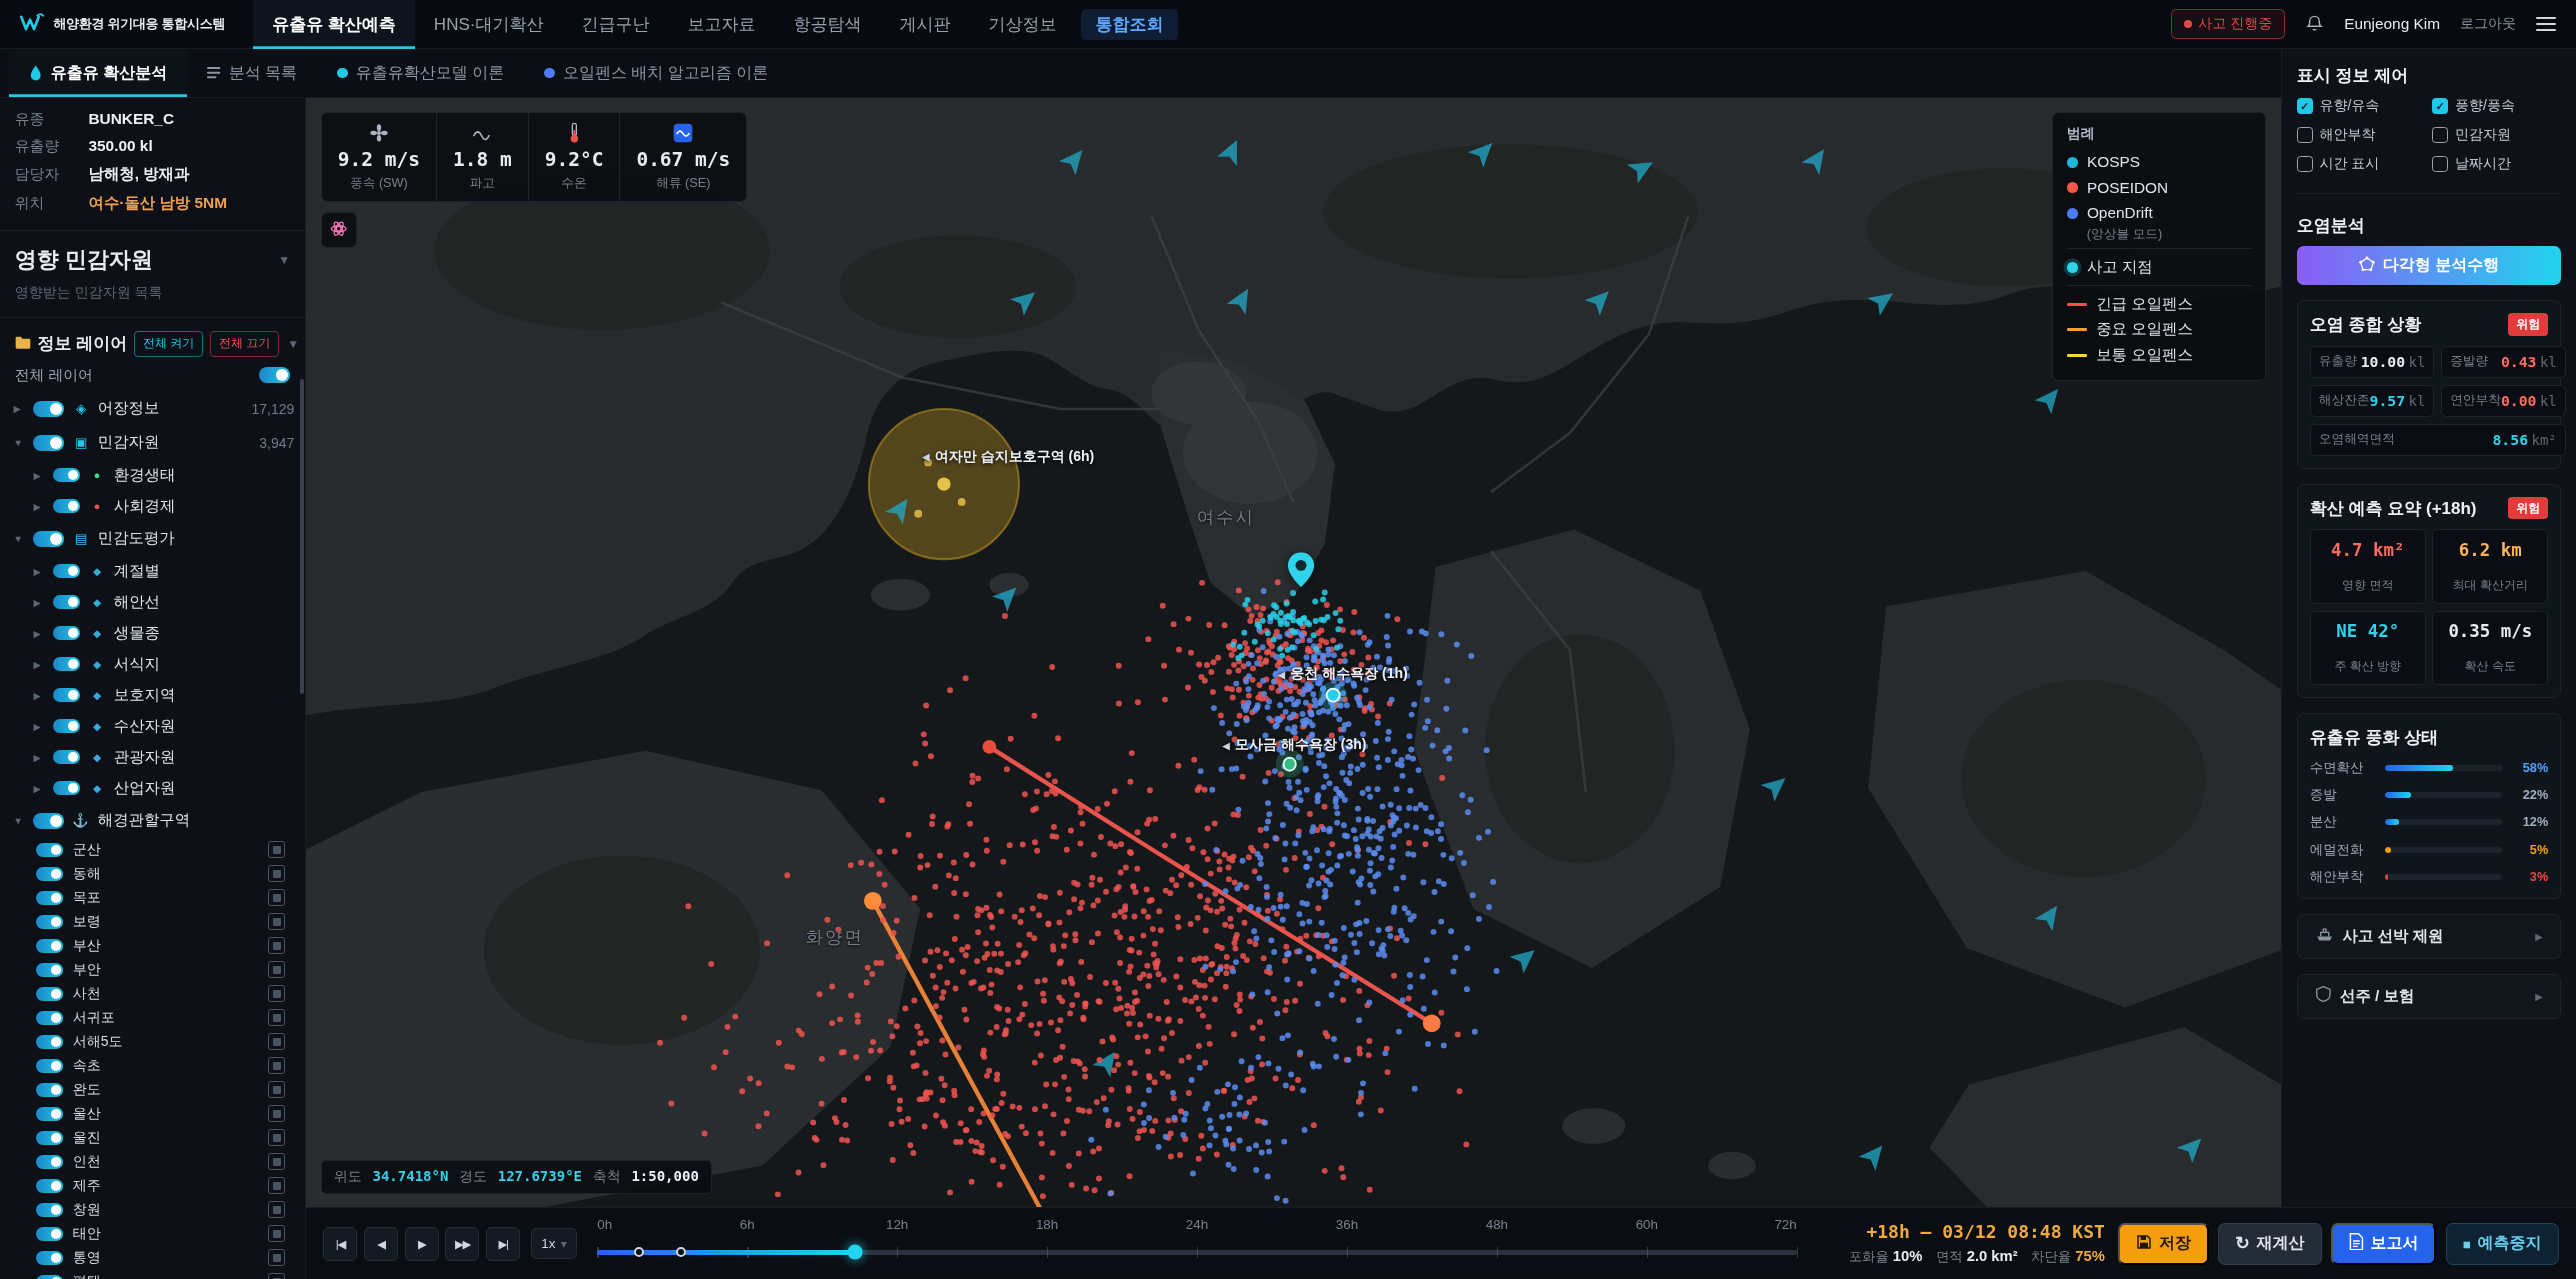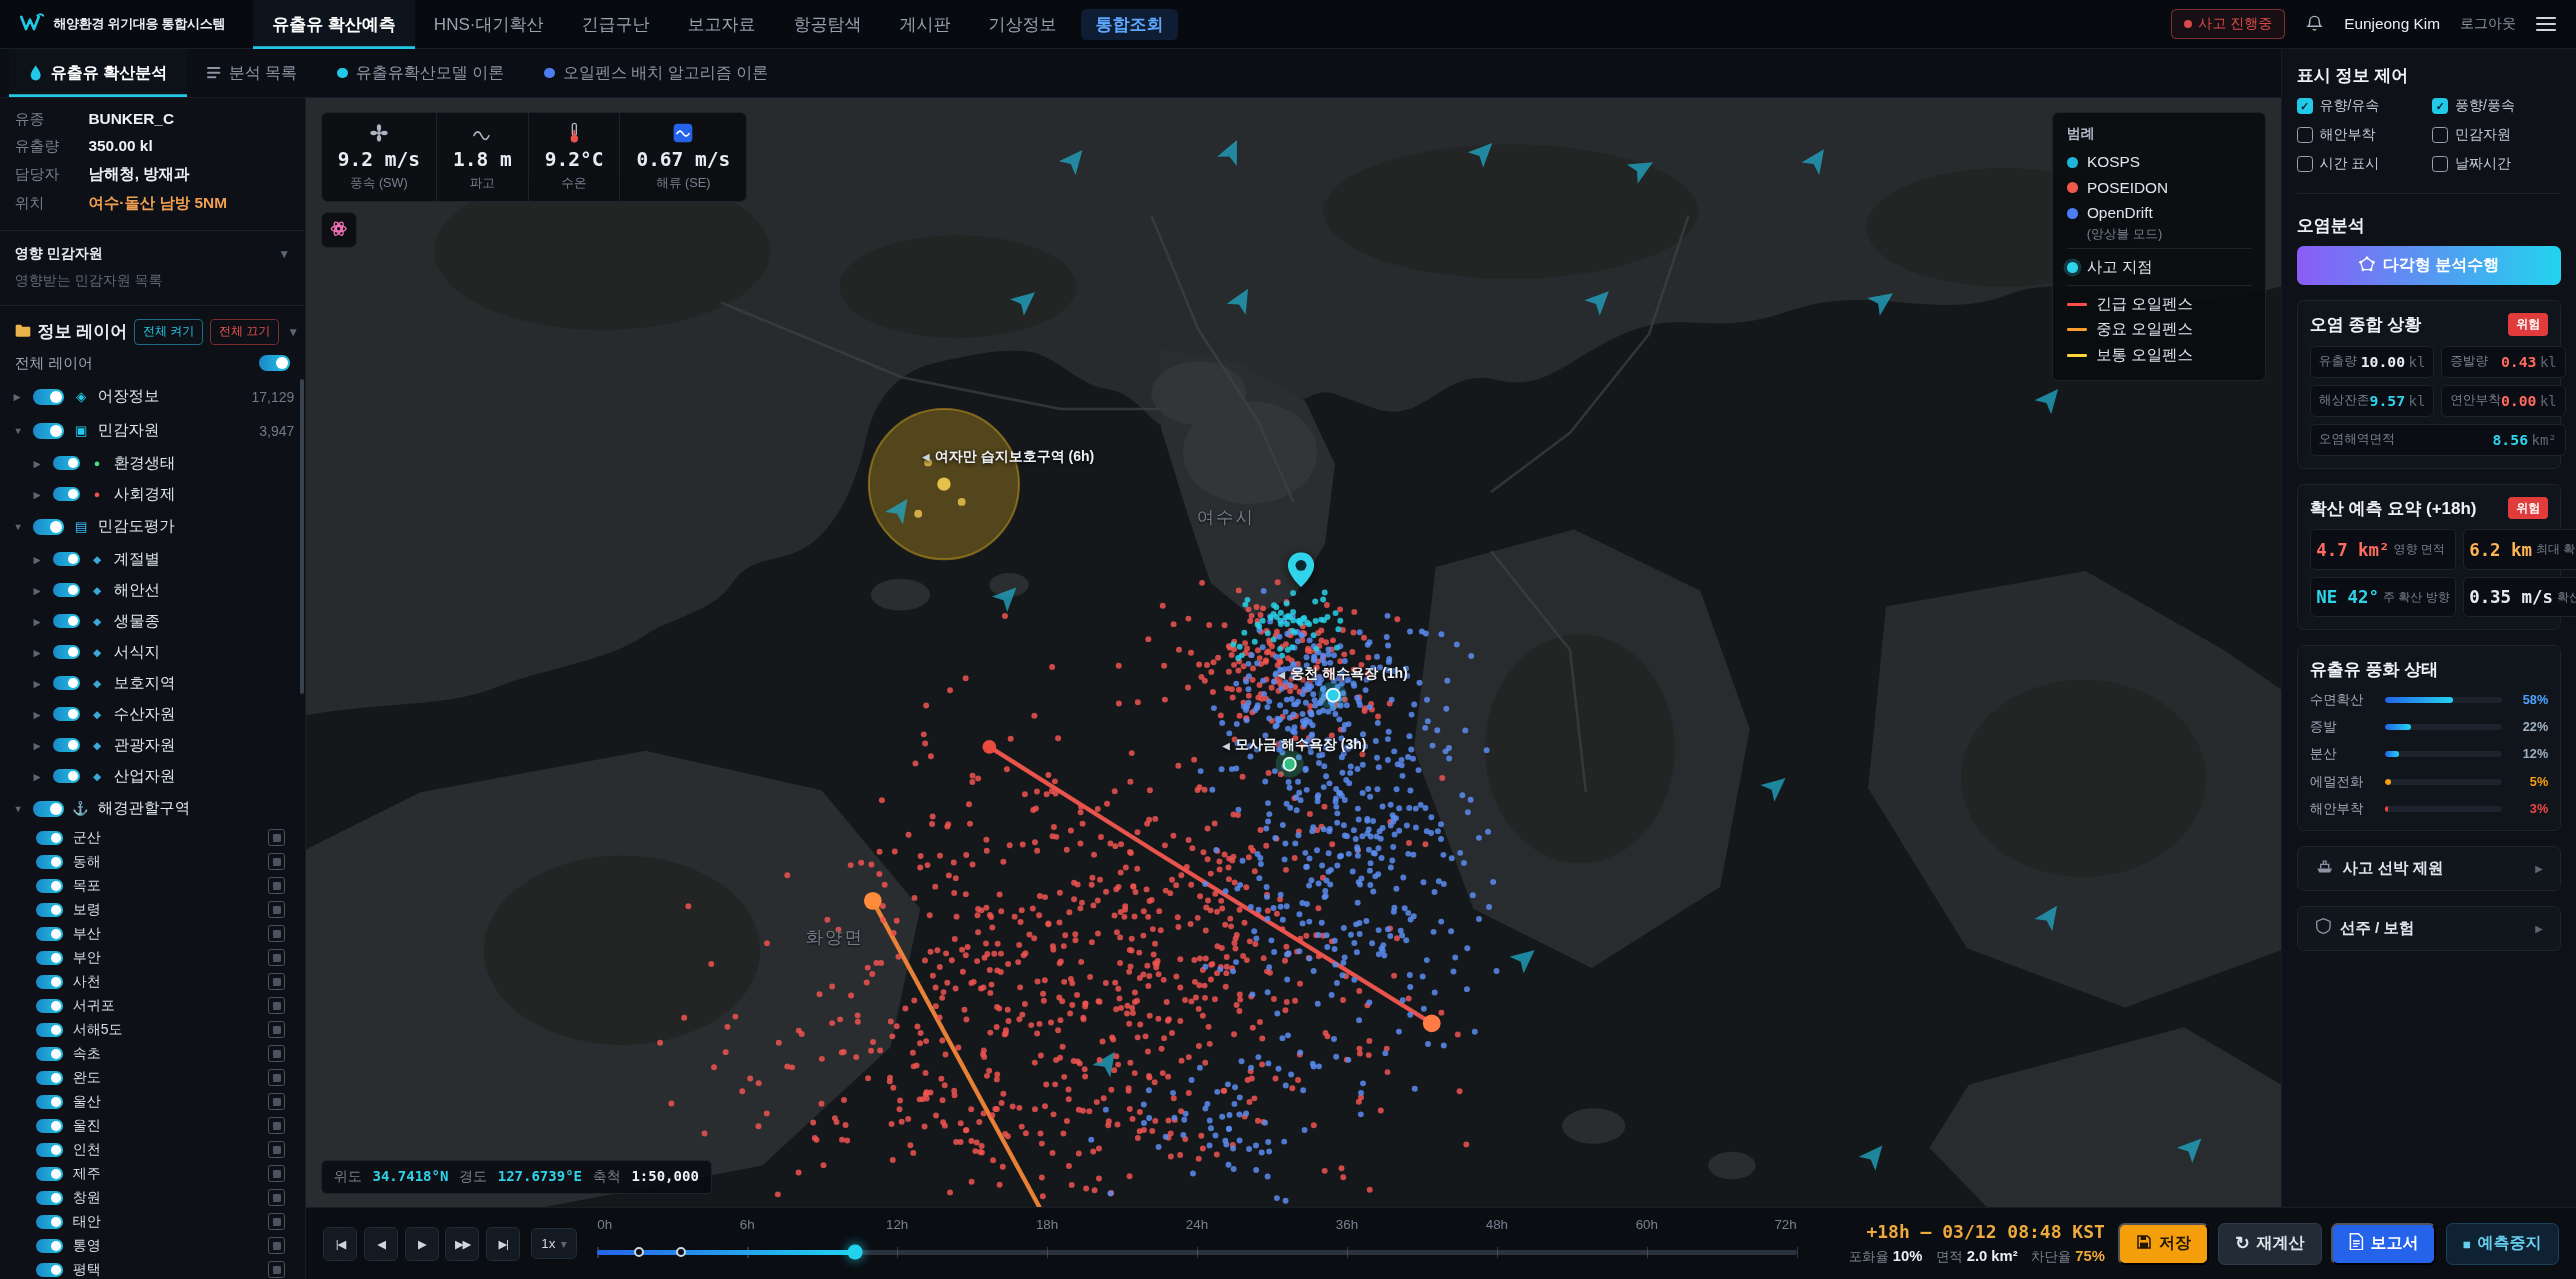--- a/index.html
+++ b/index.html
@@ -26,21 +26,21 @@
   .tab-ic{display:flex;align-items:center}
   .dotic{width:10.7px;height:10.7px;border-radius:50%;display:inline-block}
   
   .sidebar{position:absolute;top:97px;left:0;width:306px;bottom:0;background:#0d1117;border-right:0.7px solid #161d26;box-sizing:border-box;padding-top:9.4px;overflow:hidden;z-index:20}
   .info-grid{display:grid;grid-template-columns:67px 1fr;row-gap:8px;column-gap:6.7px;padding:4px 14.8px 10.7px;align-items:baseline}
   .info-label{color:#76808e;font-size:14.8px}
   .info-value{font-size:15.4px;font-weight:bold;color:#eef2f7;white-space:nowrap}
   .info-value.loc{color:#f0a050}
   .divider{height:0.7px;background:#1a212b;margin:5.4px 0}
   .impact-head{display:flex;justify-content:space-between;align-items:center;padding:8px 14.8px 2.7px}
-  .impact-title{font-size:14px;font-weight:bold}
+  .impact-title{font-size:22px;font-weight:bold}
   .chev{color:#5d6774;font-size:12px}
   .impact-empty{color:#5d6774;font-size:14px;padding:6.7px 14.8px 9.4px}
   .layers-head{display:flex;align-items:center;gap:6.7px;padding:8px 14.8px 5.4px}
   .layers-title{font-size:17px;font-weight:bold;flex:1;white-space:nowrap}
   .btn-mini{font-size:12px;padding:3.4px 8px;border-radius:4px;border:0.7px solid;background:transparent;white-space:nowrap}
   .btn-mini.on{color:#22c8e8;border-color:#1b6e80}
   .btn-mini.off{color:#ef5350;border-color:#7a2e2e}
   .filter-ic{color:#5d6774;font-size:12px;margin-left:1.3px}
   .master-row{display:flex;justify-content:space-between;align-items:center;padding:4px 14.8px 6.7px}
   .master-label{color:#9aa4b2;font-size:14.8px}
@@ -103,21 +103,21 @@
   .box{width:16px;height:16px;border-radius:3.4px;border:1.3px solid #9aa4b2;box-sizing:border-box;flex:none;display:flex;align-items:center;justify-content:center;background:transparent}
   .box.checked{background:#22c8e8;border-color:#22c8e8;color:#06222b;font-weight:bold;font-size:10.7px}
   .poly-btn{margin-top:9.4px;height:39px;border-radius:6.7px;background:linear-gradient(90deg,#8b5cf6,#22d3ee);display:flex;align-items:center;justify-content:center;gap:8px;font-size:16px;font-weight:bold;color:#fff;cursor:pointer}
   .card{border:0.7px solid #1d242e;background:#10151c;border-radius:6.7px;padding:12px 12px;box-sizing:border-box}
   .cell-grid{display:grid;grid-template-columns:1fr 1fr;gap:6.7px;margin-top:9.4px}
   .s-cell{background:#0a0e14;border:0.7px solid #1d242e;border-radius:5.4px;padding:6.7px 8px;display:flex;align-items:center;justify-content:space-between;white-space:nowrap}
   .s-cell.wide{grid-column:1/-1}
   .s-label{color:#76808e;font-size:12.7px}
   .s-val{font-size:14.8px;font-weight:bold;font-family:"DejaVu Sans Mono",monospace}
   .s-unit{color:#5d6774;font-size:14px;margin-left:3.4px;font-weight:normal}
-  .f-cell{background:#0a0e14;border:0.7px solid #1d242e;border-radius:5.4px;padding:9.4px 5.4px;display:flex;flex-direction:row;align-items:center;gap:4px}
+  .f-cell{background:#0a0e14;border:0.7px solid #1d242e;border-radius:5.4px;padding:9.4px 5.4px;display:flex;flex-direction:column;align-items:center;gap:17px}
   .f-val{font-size:17.4px;font-weight:bold;font-family:"DejaVu Sans Mono",monospace;white-space:nowrap}
   .f-label{font-size:12px;color:#76808e;white-space:nowrap}
   .bar-row{display:flex;align-items:center;gap:8px;margin-top:9.4px}
   .bar-label{width:67px;font-size:13.4px;color:#9aa4b2;flex:none;white-space:nowrap}
   .bar-track{flex:1;height:6px;background:#1c232d;border-radius:3.4px;overflow:hidden}
   .bar-fill{height:100%;border-radius:3.4px}
   .bar-fill.blue{background:linear-gradient(90deg,#2563eb,#22d3ee)}
   .bar-fill.orange{background:#f59e0b}
   .bar-fill.red{background:#ef4444}
   .bar-pct{width:38px;text-align:right;font-size:12.7px;font-weight:bold}

